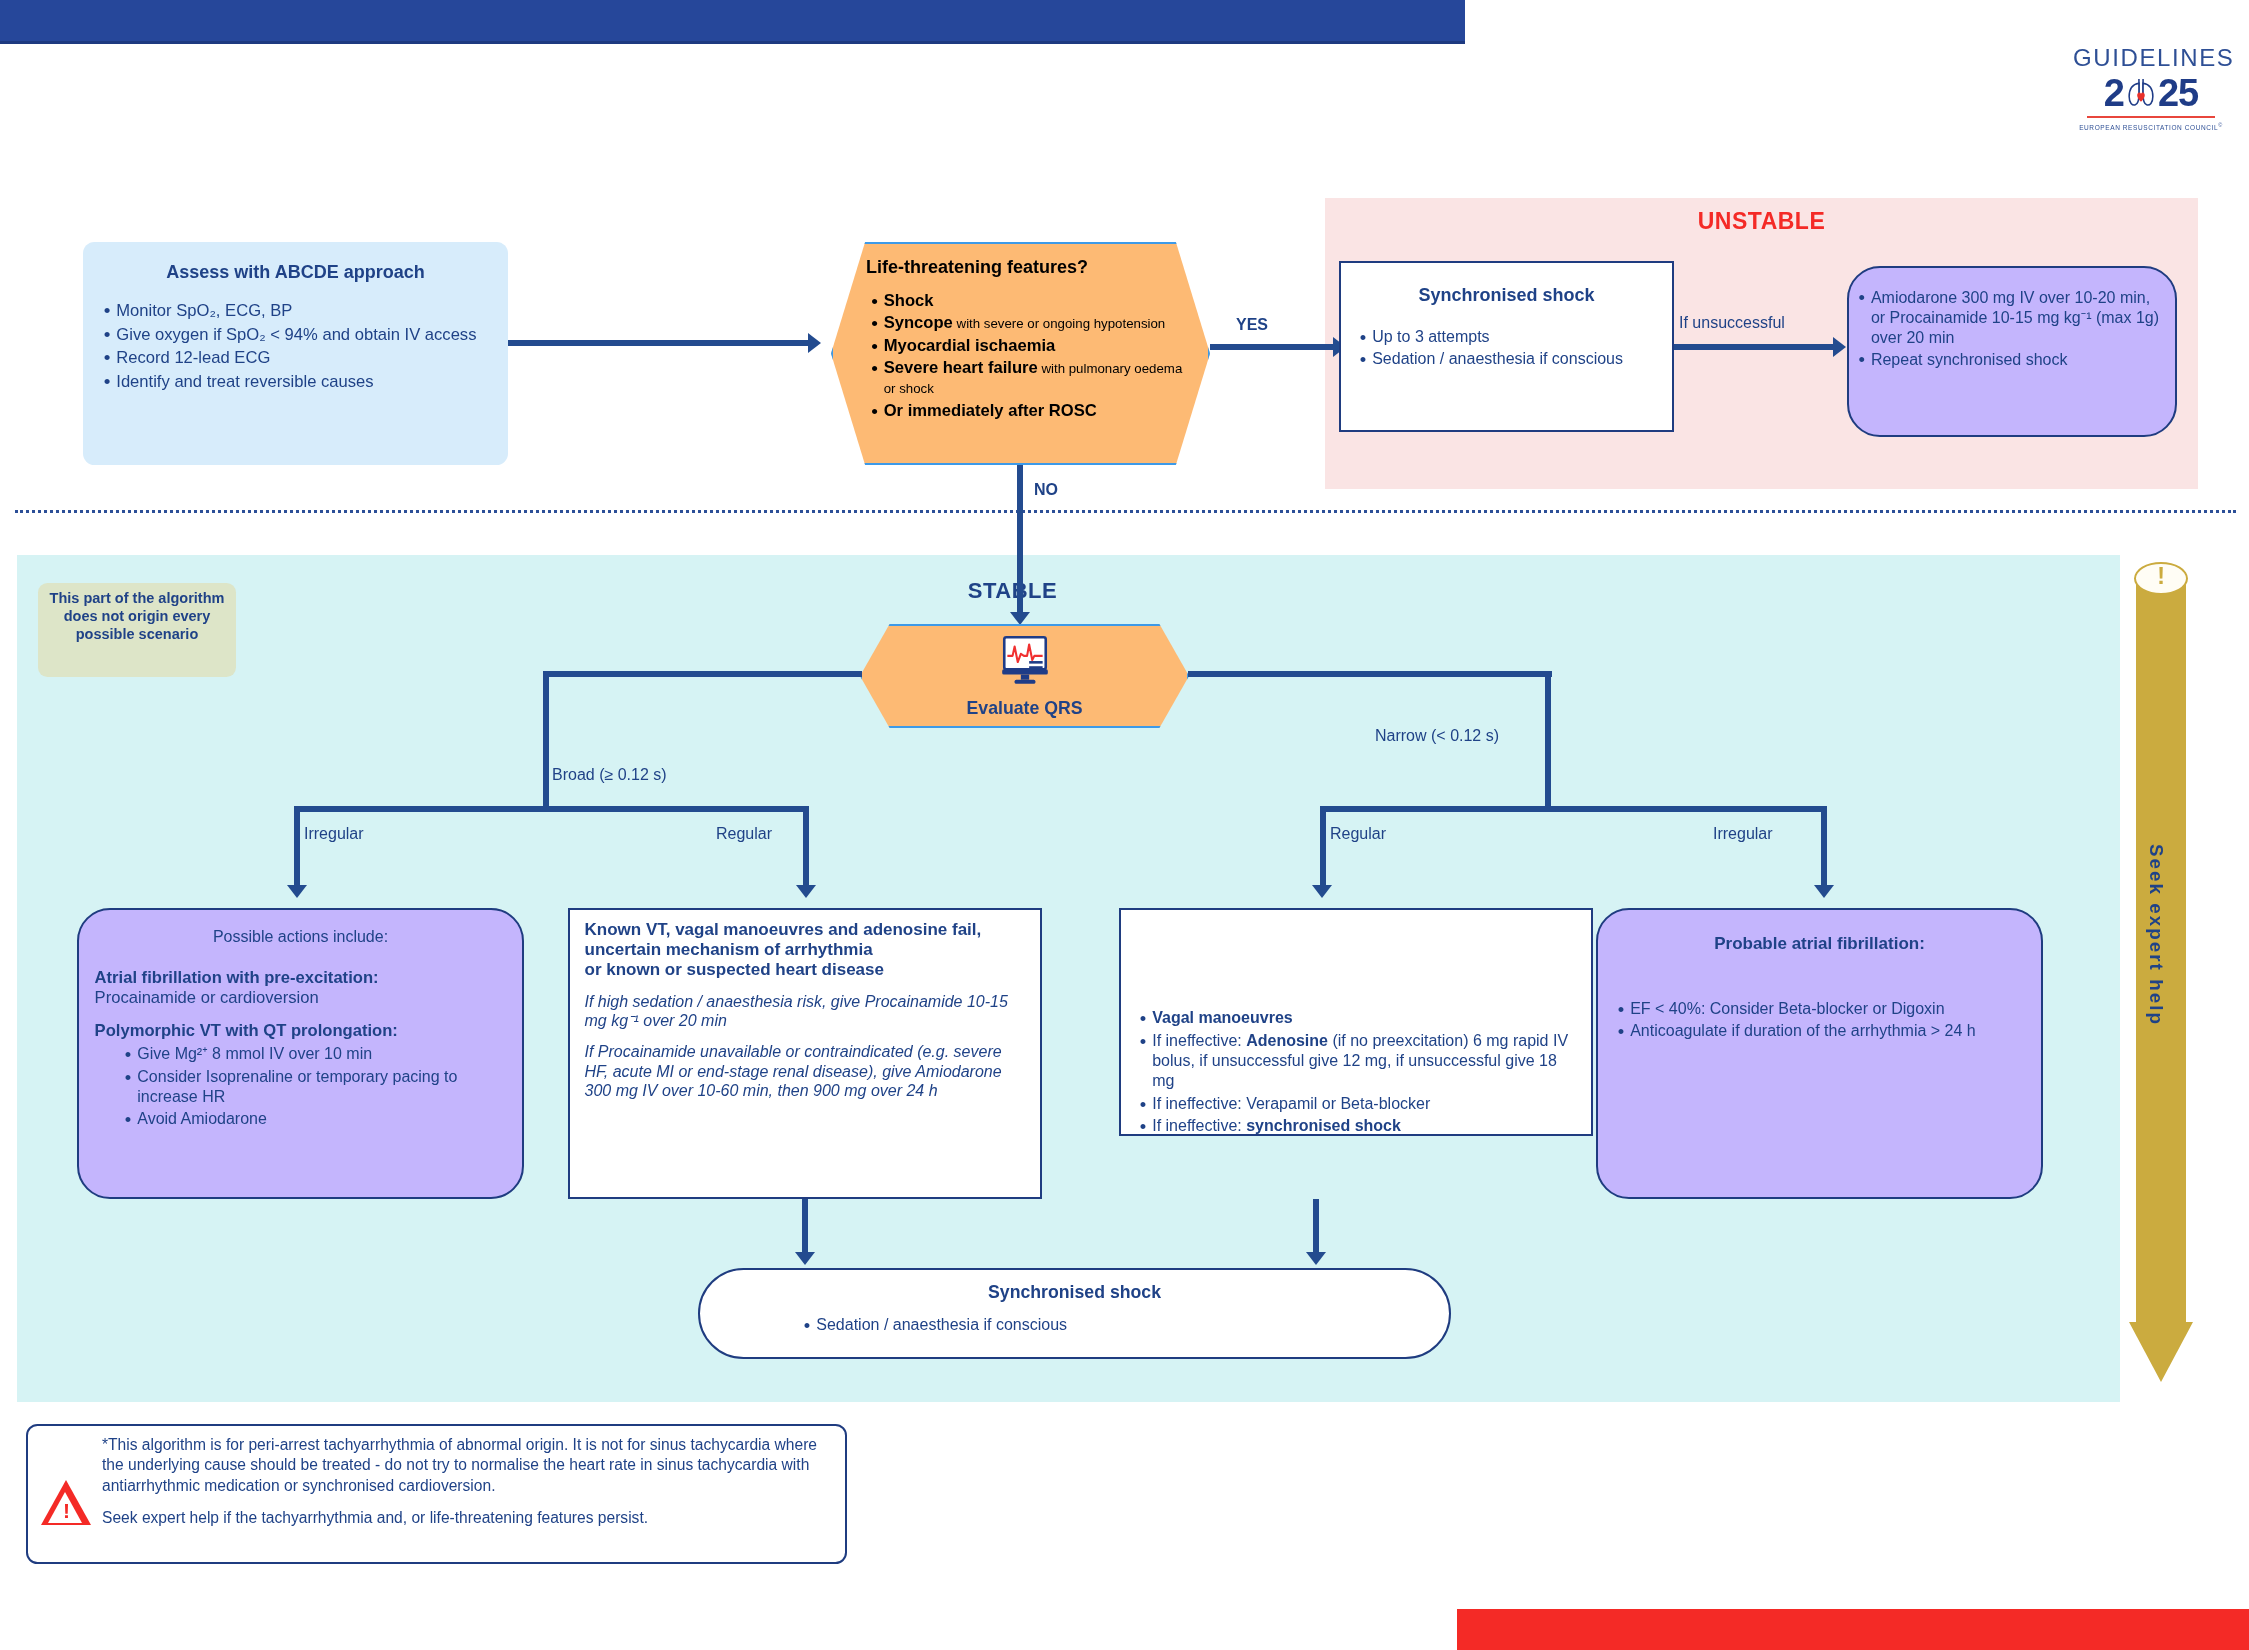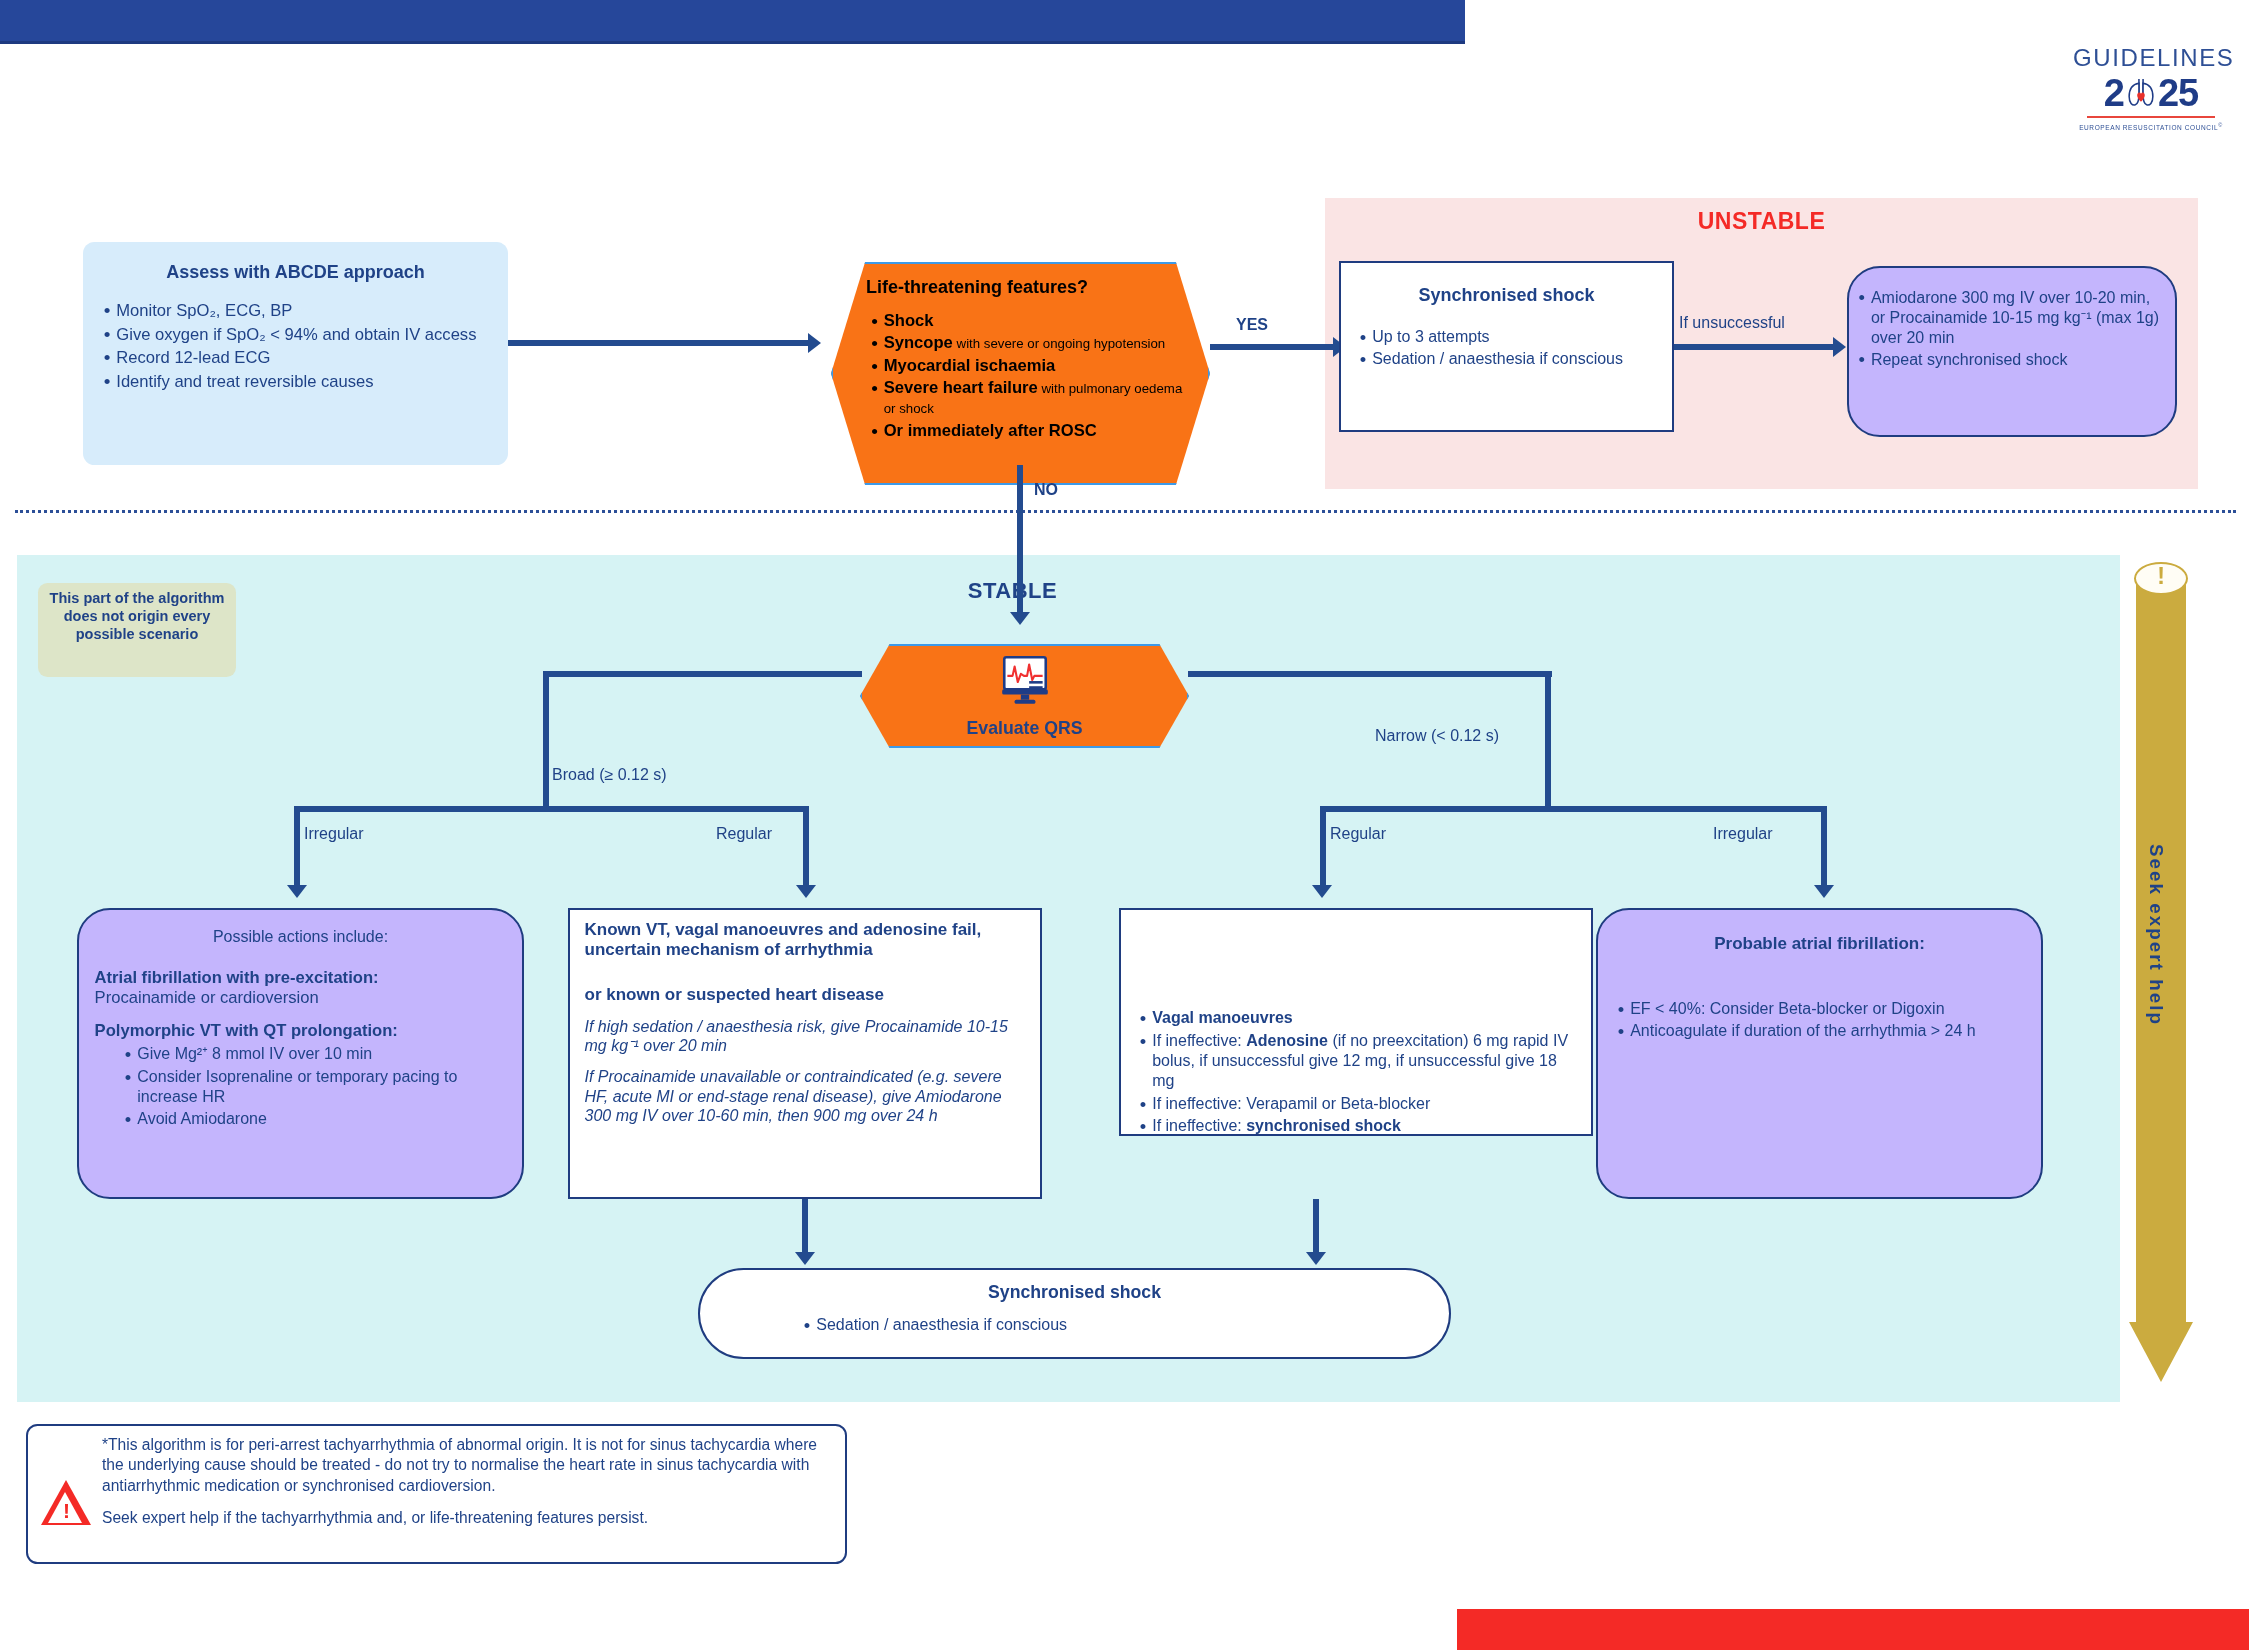--- a/index.html
+++ b/index.html
@@ -44,22 +44,22 @@
 
   .box-title{font-weight:700;text-align:center;}
   ul.bl{list-style:none;margin:0;padding:0;}
   ul.bl li{position:relative;padding-left:17.7px;margin:0 0 2.1px 0;}
   ul.bl li:before{content:"\2022";position:absolute;left:5.2px;top:-1px;font-size:1.15em;}
   .bold{font-weight:700;}
   .ital{font-style:italic;}
   .small{font-size:0.80em;}
 
   
-  .hex{position:absolute;background:#f97316;border:2.6px solid #3d9ae8;box-sizing:border-box;
-    clip-path:polygon(9% 0,91% 0,100% 50%,91% 100%,9% 100%,0 50%);margin-top:20px;}
+  .hex{position:absolute;background:#fdba74;border:2.6px solid #3d9ae8;box-sizing:border-box;
+    clip-path:polygon(9% 0,91% 0,100% 50%,91% 100%,9% 100%,0 50%);}
 
   
   .ln{position:absolute;background:#234b8f;}
   .arrow-d{position:absolute;width:0;height:0;border-left:10px solid transparent;
      border-right:10px solid transparent;border-top:13.5px solid #234b8f;}
   .arrow-r{position:absolute;width:0;height:0;border-top:10px solid transparent;
      border-bottom:10px solid transparent;border-left:13.5px solid #234b8f;}
   .lbl{position:absolute;color:#1f4287;font-size:16px;font-weight:700;white-space:nowrap;}
   .lbl-n{position:absolute;color:#1f4287;font-size:16px;font-weight:400;white-space:nowrap;}
 
@@ -235,21 +235,21 @@
     <div style="font-size:16.6px;margin-bottom:13.5px;">Procainamide or cardioversion</div>
     <div class="bold" style="font-size:16.6px;margin-bottom:3.1px;">Polymorphic VT with QT prolongation:</div>
     <ul class="bl" style="font-size:16px;line-height:1.27;padding-left:25px;">
       <li>Give Mg²⁺ 8 mmol IV over 10 min</li>
       <li>Consider Isoprenaline or temporary pacing to increase HR</li>
       <li>Avoid Amiodarone</li>
     </ul>
   </div>
 
   <div class="box b-sq" style="left:568px;top:908px;width:474px;height:291px;padding:10.4px 14.5px;">
-    <div class="bold" style="font-size:17px;line-height:1.18;margin-bottom:25px;">Known VT, vagal manoeuvres and adenosine fail, uncertain mechanism of arrhythmia</div>
+    <div class="bold" style="font-size:17px;line-height:1.18;margin-bottom:0;">Known VT, vagal manoeuvres and adenosine fail, uncertain mechanism of arrhythmia</div>
     <div class="bold" style="font-size:17px;line-height:1.18;margin-bottom:11.4px;">or known or suspected heart disease</div>
     <div class="ital" style="font-size:16px;line-height:1.22;margin-bottom:11.4px;">If high sedation / anaesthesia risk, give Procainamide 10-15 mg kg⁻¹ over 20 min</div>
     <div class="ital" style="font-size:16px;line-height:1.22;">If Procainamide unavailable or contraindicated (e.g. severe HF, acute MI or end-stage renal disease), give Amiodarone 300 mg IV over 10-60 min, then 900 mg over 24 h</div>
   </div>
 
   <div class="box b-sq" style="left:1119px;top:908px;width:474px;height:228px;padding:10.4px 13.5px;">
     <ul class="bl" style="font-size:16px;line-height:1.27;margin-top:88px;">
       <li><span class="bold">Vagal manoeuvres</span></li>
       <li><span>If ineffective: </span><span class="bold">Adenosine</span><span> (if no preexcitation) 6 mg rapid IV bolus, if unsuccessful give 12 mg, if unsuccessful give 18 mg</span></li>
       <li><span>If ineffective: Verapamil or Beta-blocker</span></li>

